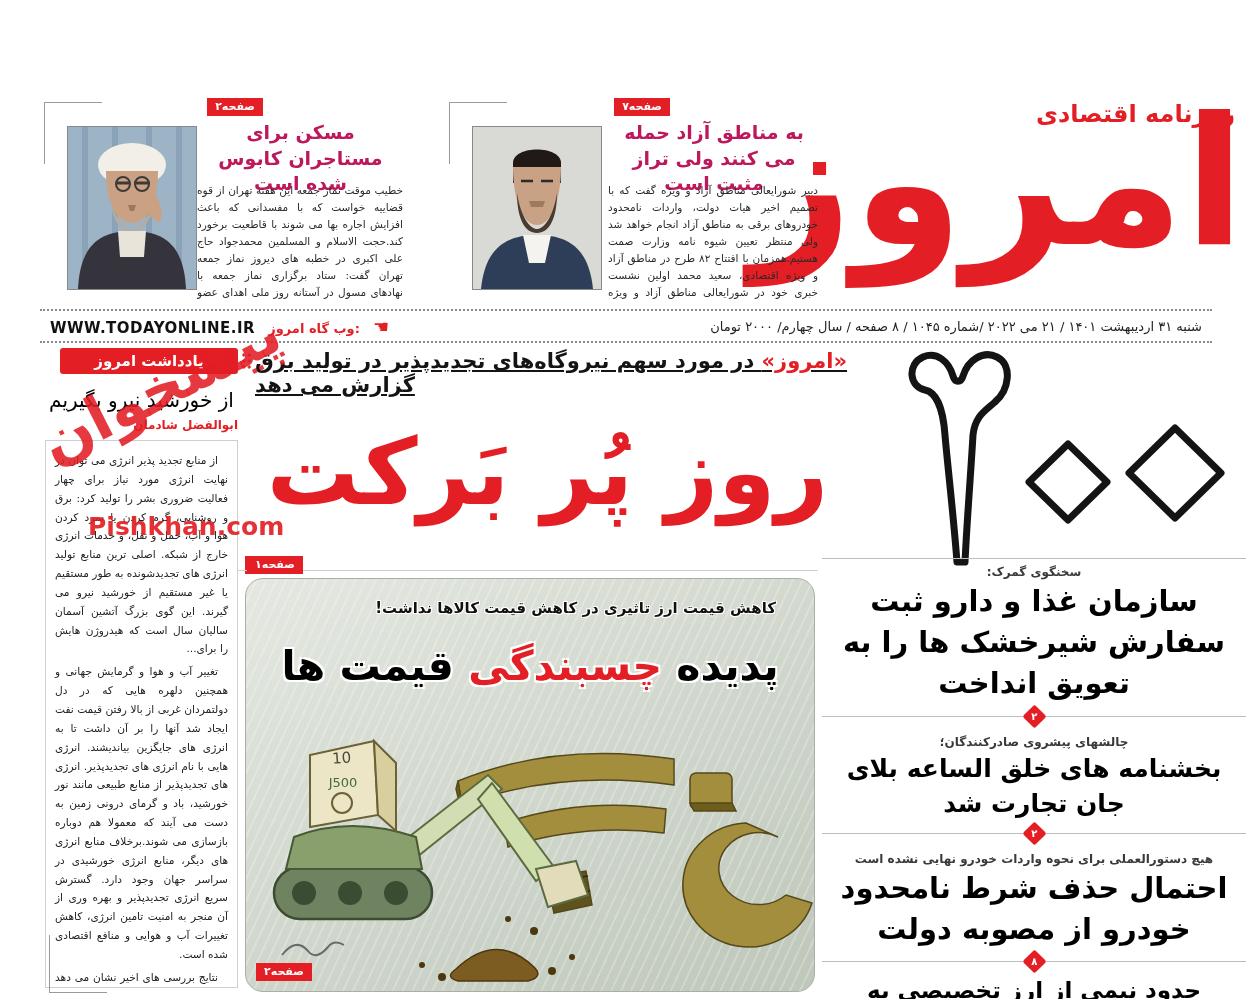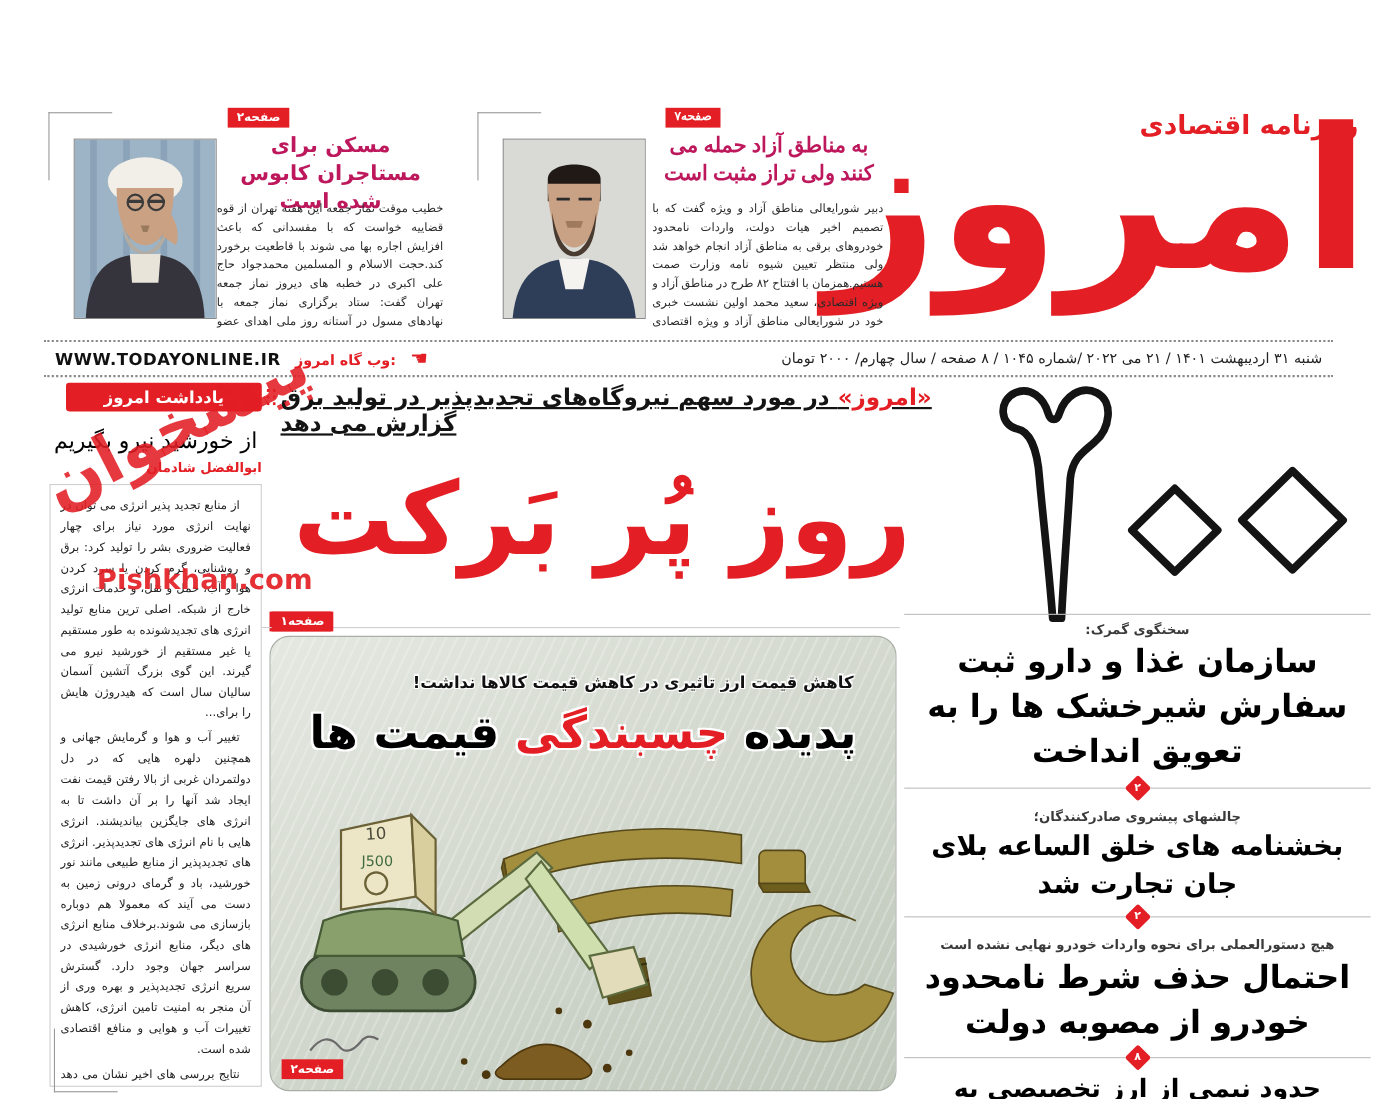--- a/index.html
+++ b/index.html
@@ -64,21 +64,21 @@
   .wm-fa{left:28px;top:415px;color:rgba(227,30,36,.88);font-size:60px;font-weight:bold;
          transform:rotate(-27deg);transform-origin:left top;pointer-events:none;}
   .wm-en{left:88px;top:512px;color:rgba(227,30,36,.92);font-size:25px;font-weight:bold;pointer-events:none;}
   
   .cartoon{left:245px;top:578px;width:570px;height:414px;border-radius:18px;
     background:
       repeating-linear-gradient(115deg,rgba(255,255,255,.22) 0 2px,rgba(0,0,0,0) 2px 9px),
       linear-gradient(150deg,var(--sage1) 0%,#d3d9cf 45%,var(--sage2) 100%);
     border:1px solid #a9afa6;overflow:hidden;}
   .cartoon-kicker{position:absolute;right:38px;top:20px;font-size:15px;font-weight:bold;color:#111;
-      text-shadow:-1px -1px 0 #fff,1px -1px 0 #fff,-1px 1px 0 #fff,1px 1px 0 #fff;margin-top:12px;}
+      text-shadow:-1px -1px 0 #fff,1px -1px 0 #fff,-1px 1px 0 #fff,1px 1px 0 #fff;}
   .cartoon-title{position:absolute;top:63px;width:100%;text-align:center;font-size:41px;font-weight:bold;
       white-space:nowrap;color:#000;
       text-shadow:-2px -2px 0 #fff,2px -2px 0 #fff,-2px 2px 0 #fff,2px 2px 0 #fff;}
   .cartoon-title .hl{color:var(--red);}
   .cartoon-svg{position:absolute;left:0;bottom:0;width:570px;height:272px;}
   .cartoon-page{position:absolute;left:10px;bottom:10px;}
   .lead-box-line{left:238px;top:570px;width:580px;height:1px;background:#cfcfcf;}
   
   .rcol{left:822px;top:558px;width:424px;}
   .rc-line{height:1px;background:var(--line);}
@@ -119,21 +119,21 @@
       <circle cx="55" cy="57" r="7" fill="none" stroke="#3a3a3a" stroke-width="2"></circle>
       <circle cx="74" cy="57" r="7" fill="none" stroke="#3a3a3a" stroke-width="2"></circle>
       <path d="M84,62 C92,74 96,84 92,96 L80,88" fill="#caa183"></path>
       <path d="M60,78 L68,78 L66,84 L62,84 Z" fill="#9a7a5e"></path>
     </svg>
   </div>
   <div class="headline" style="right:0;width:205px;">مسکن برای مستاجران کابوس شده است</div>
   <div class="body" style="right:0;width:206px;">خطیب موقت نماز جمعه این هفته تهران از قوه قضاییه خواست که با مفسدانی که باعث افزایش اجاره بها می شوند با قاطعیت برخورد کند.حجت الاسلام و المسلمین محمدجواد حاج علی اکبری در خطبه های دیروز نماز جمعه تهران گفت: ستاد برگزاری نماز جمعه با نهادهای مسول در آستانه روز ملی اهدای عضو و اهدای زندگی اقدام ارزشمندی کرده و آن ثبت نام از نمازگزاران جمعه برای اهدای عضو است.وی افزود: روز سوم خرداد یک نقطه عطف محسوب می شود که در زمان خود سرنوشت ساز بود و برای جمهوری اسلامی الهام بخش است. یک حماسه بی بدیل که حاصل اتحاد و انسجام نیروهای مومن در...</div>
 </div>
 
-<div class="story rtl" style="left:435px;width:368px;font-family:Liberation Serif, serif;">
+<div class="story rtl" style="left:450px;width:368px;">
   <div class="corner" style="left:-1px;top:6px;"></div>
   <span class="chip" style="position:absolute;right:148px;top:2px;">صفحه۷</span>
   <div class="photo">
     <svg width="128" height="162" viewBox="0 0 128 162">
       <rect width="128" height="162" fill="#d9d9d6"></rect>
       <path d="M8,162 C12,122 32,108 64,108 C96,108 116,122 120,162 Z" fill="#2e3d58"></path>
       <path d="M50,108 L78,108 L72,136 L56,136 Z" fill="#f4f3ef"></path>
       <path d="M40,36 C40,18 88,18 88,36 L88,56 L40,56 Z" fill="#201915"></path>
       <path d="M40,40 C40,74 50,98 64,98 C78,98 88,74 88,40 Z" fill="#c9a286"></path>
       <path d="M44,66 C48,92 58,102 64,102 C70,102 80,92 84,66 C84,92 76,106 64,106 C52,106 44,92 44,66 Z" fill="#4a3b30"></path>

